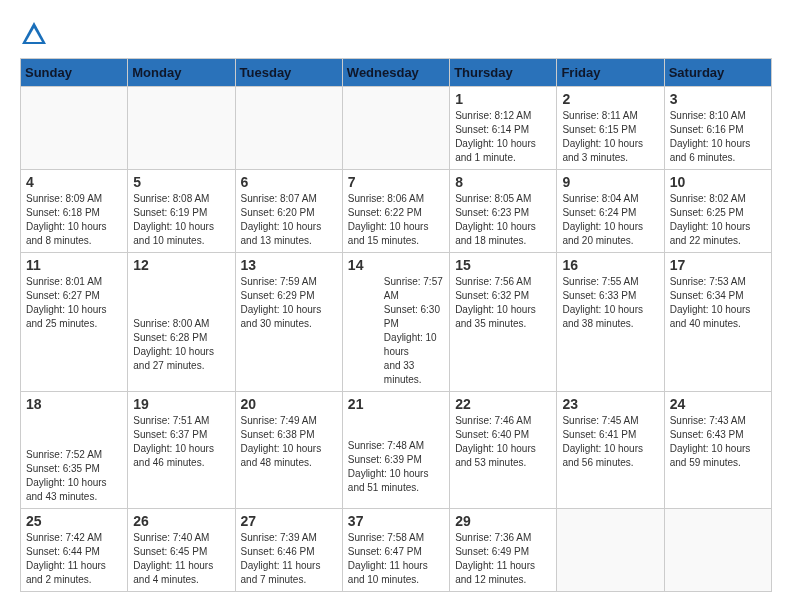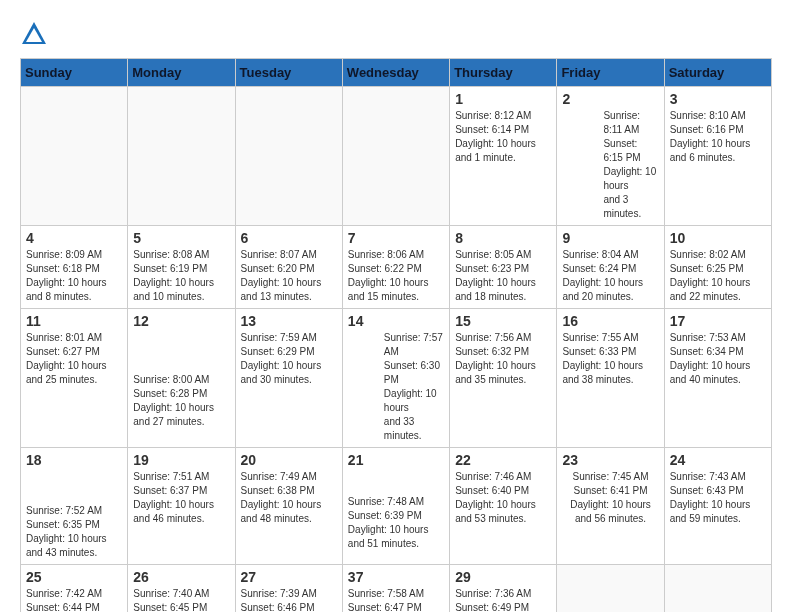--- a/index.html
+++ b/index.html
@@ -130,21 +130,21 @@
         <td class="empty"></td>
         <td>
           <span class="day-num">1</span>
           <div class="day-info" style="white-space: pre-line;">Sunrise: 8:12 AM
 Sunset: 6:14 PM
 Daylight: 10 hours
 and 1 minute.</div>
         </td>
         <td>
           <span class="day-num">2</span>
-          <div class="day-info" style="white-space: pre-line; margin-left: 41px;">Sunrise: 8:11 AM
+          <div class="day-info" style="white-space: pre-line;">Sunrise: 8:11 AM
 Sunset: 6:15 PM
 Daylight: 10 hours
 and 3 minutes.</div>
         </td>
         <td>
           <span class="day-num">3</span>
           <div class="day-info" style="white-space: pre-line;">Sunrise: 8:10 AM
 Sunset: 6:16 PM
 Daylight: 10 hours
 and 6 minutes.</div>
@@ -283,21 +283,21 @@
         </td>
         <td>
           <span class="day-num">22</span>
           <div class="day-info" style="white-space: pre-line;">Sunrise: 7:46 AM
 Sunset: 6:40 PM
 Daylight: 10 hours
 and 53 minutes.</div>
         </td>
         <td>
           <span class="day-num">23</span>
-          <div class="day-info" style="white-space: pre-line; text-align: center;">Sunrise: 7:45 AM
+          <div class="day-info" style="white-space: pre-line;">Sunrise: 7:45 AM
 Sunset: 6:41 PM
 Daylight: 10 hours
 and 56 minutes.</div>
         </td>
         <td>
           <span class="day-num">24</span>
           <div class="day-info" style="white-space: pre-line;">Sunrise: 7:43 AM
 Sunset: 6:43 PM
 Daylight: 10 hours
 and 59 minutes.</div>

